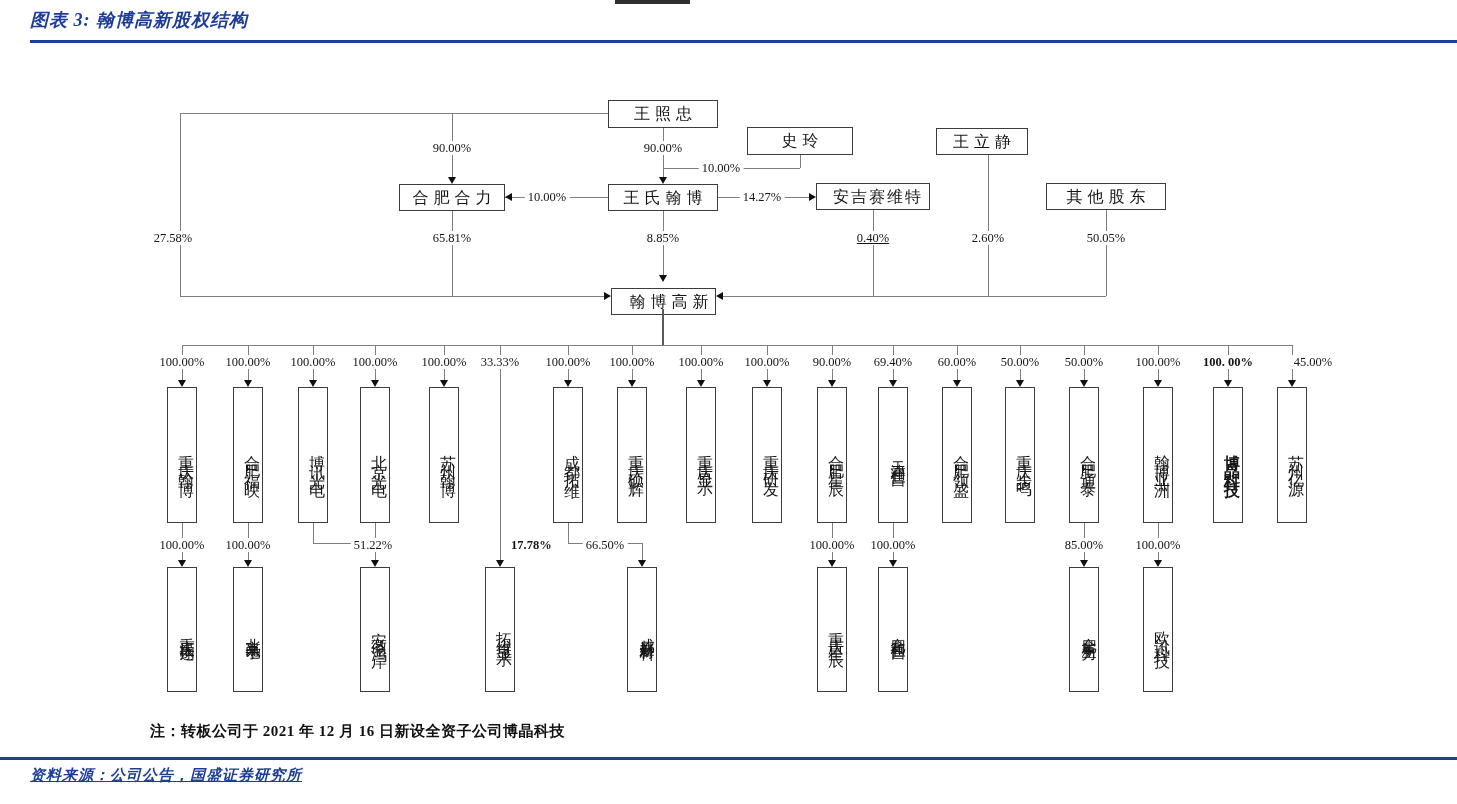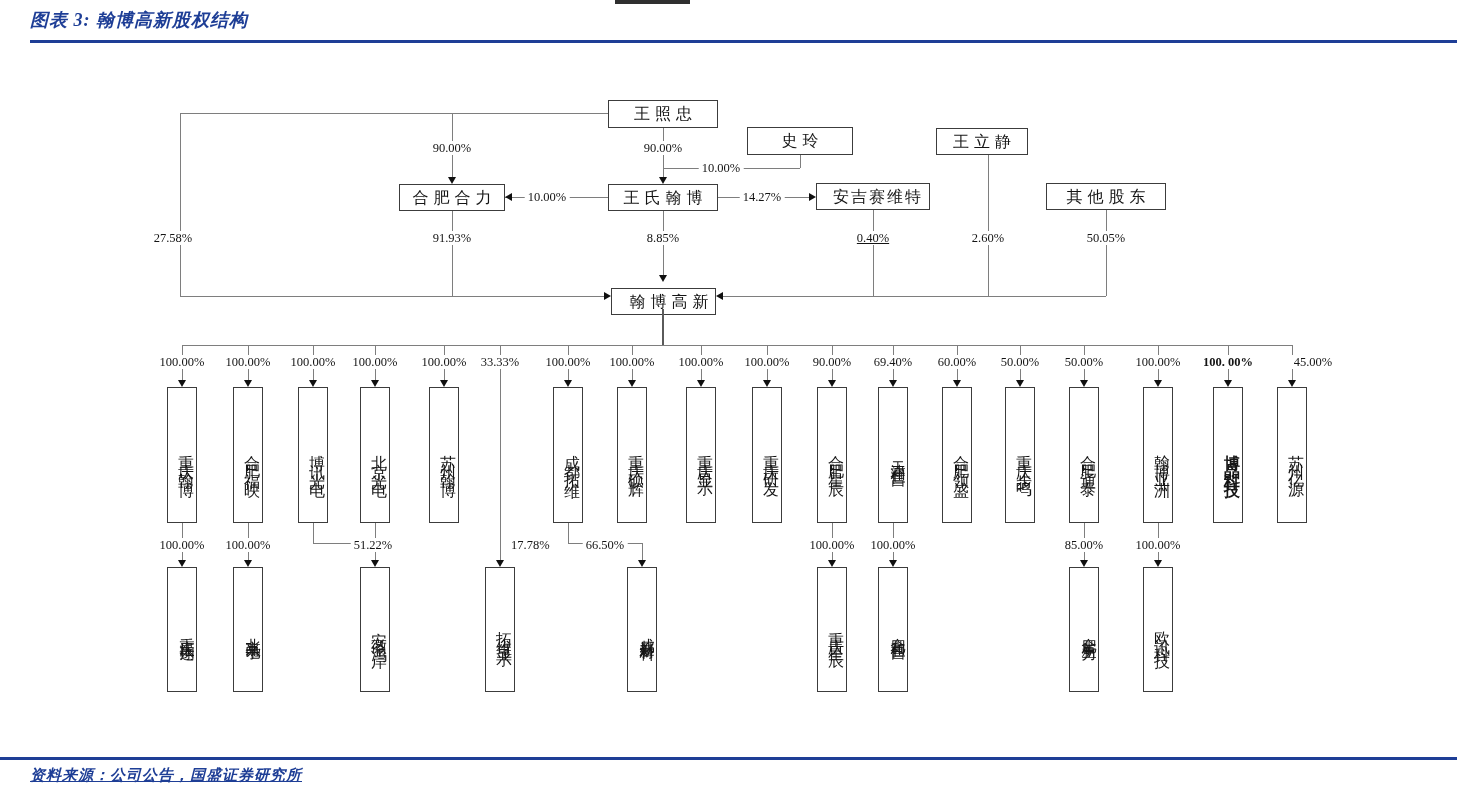--- a/index.html
+++ b/index.html
@@ -76,21 +76,21 @@
   <div class="vl" style="left:800px;top:155px;height:13px;"></div>
   <div class="hl" style="left:663px;top:168px;width:137px;"></div>
   <div class="pct" style="left:721px;top:161px;">10.00%</div>
   <div class="hl" style="left:505px;top:197px;width:103px;"></div>
   <div class="arw-l" style="left:505px;top:193px;"></div>
   <div class="pct" style="left:547px;top:190px;">10.00%</div>
   <div class="hl" style="left:718px;top:197px;width:91px;"></div>
   <div class="arw-r" style="left:809px;top:193px;"></div>
   <div class="pct" style="left:762px;top:190px;">14.27%</div>
   <div class="vl" style="left:452px;top:211px;height:85px;"></div>
-  <div class="pct" style="left:452px;top:231px;">91.93%</div>
+  <div class="pct" style="left:452px;top:231px;">65.81%</div>
   <div class="vl" style="left:873px;top:210px;height:86px;"></div>
   <div class="pct" style="left:873px;top:231px;text-decoration:underline;">0.40%</div>
   <div class="vl" style="left:988px;top:155px;height:141px;"></div>
   <div class="pct" style="left:988px;top:231px;">2.60%</div>
   <div class="vl" style="left:1106px;top:210px;height:86px;"></div>
   <div class="pct" style="left:1106px;top:231px;">50.05%</div>
   <div class="hl" style="left:723px;top:296px;width:383px;"></div>
   <div class="arw-l" style="left:716px;top:292px;"></div>
   <div class="pct" style="left:173px;top:231px;">27.58%</div>
   <div class="vl" style="left:663px;top:211px;height:65px;"></div>
@@ -112,21 +112,21 @@
   <div class="vl" style="left:375px;top:345px;height:36px;"></div>
     <div class="arw-d" style="left:371px;top:380px;"></div>
     <div class="pct" style="left:375px;top:355px;">100.00%</div>
   <div class="vl" style="left:444px;top:345px;height:36px;"></div>
     <div class="arw-d" style="left:440px;top:380px;"></div>
     <div class="pct" style="left:444px;top:355px;">100.00%</div>
 
   <div class="vl" style="left:500px;top:345px;height:216px;"></div>
     <div class="arw-d" style="left:496px;top:560px;"></div>
     <div class="pct" style="left:500px;top:355px;">33.33%</div>
-  <div class="pct noc" style="left:508px;top:538px;">17.78%</div>
+  <div class="pct noc" style="left:508px;top:538px;font-weight:bold;">17.78%</div>
   <div class="vl" style="left:568px;top:345px;height:36px;"></div>
     <div class="arw-d" style="left:564px;top:380px;"></div>
     <div class="pct" style="left:568px;top:355px;">100.00%</div>
   <div class="vl" style="left:632px;top:345px;height:36px;"></div>
     <div class="arw-d" style="left:628px;top:380px;"></div>
     <div class="pct" style="left:632px;top:355px;">100.00%</div>
   <div class="vl" style="left:701px;top:345px;height:36px;"></div>
     <div class="arw-d" style="left:697px;top:380px;"></div>
     <div class="pct" style="left:701px;top:355px;">100.00%</div>
   <div class="vl" style="left:767px;top:345px;height:36px;"></div>
@@ -207,16 +207,17 @@
   <div class="vbox g n5" style="left:167px;top:567px;height:125px;">重庆汇翔达</div>
   <div class="vbox g n5" style="left:233px;top:567px;height:125px;">北京光电子</div>
   <div class="vbox g" style="left:360px;top:567px;height:125px;">安徽鸿岸</div>
   <div class="vbox g" style="left:485px;top:567px;height:125px;">拓维显示</div>
   <div class="vbox g n5" style="left:627px;top:567px;height:125px;">成都新材料</div>
   <div class="vbox g" style="left:817px;top:567px;height:125px;">重庆星辰</div>
   <div class="vbox g n5" style="left:878px;top:567px;height:125px;">合肥和仁昌</div>
   <div class="vbox g n5" style="left:1069px;top:567px;height:125px;">合肥新生力</div>
   <div class="vbox g" style="left:1143px;top:567px;height:125px;">欧讯科技</div>
 
+  <div class="footnote">注：转板公司于 2021 年 12 月 16 日新设全资子公司博晶科技</div>
   <div class="botrule"></div>
   <div class="source">资料来源：公司公告，国盛证券研究所</div>
 
 </div>
 
 </body></html>

